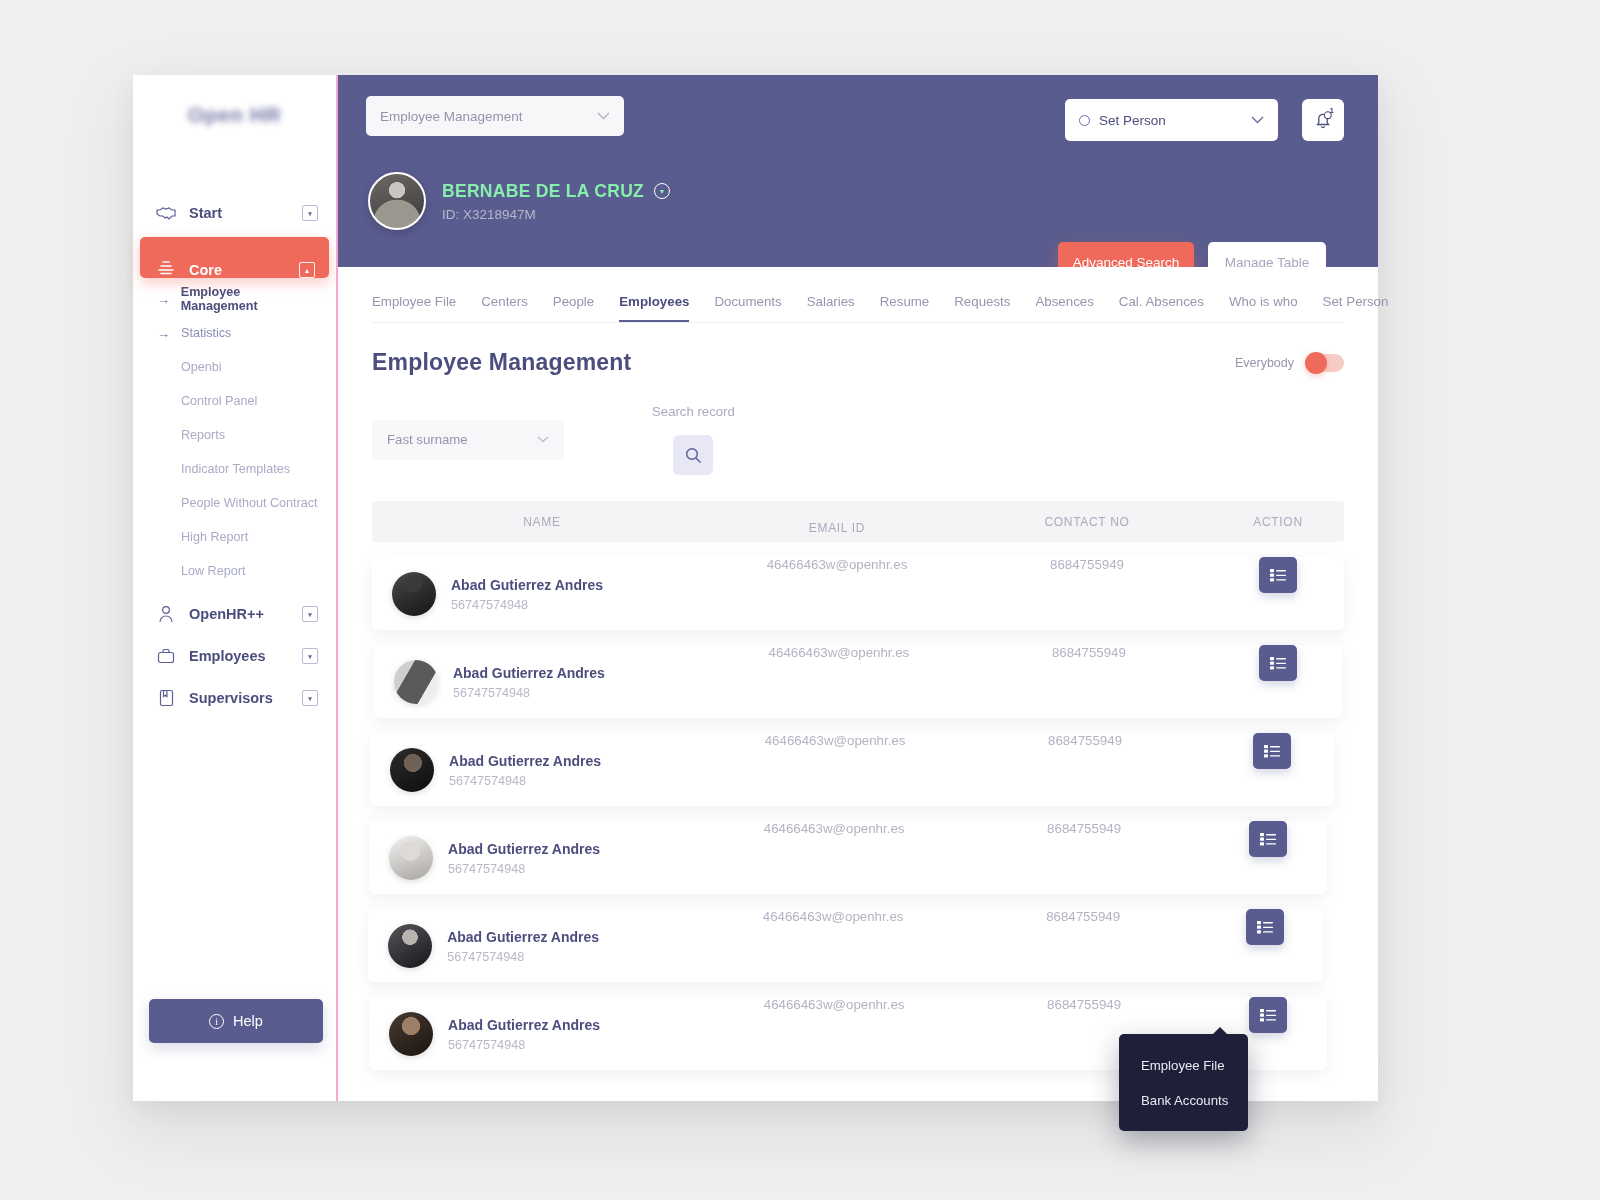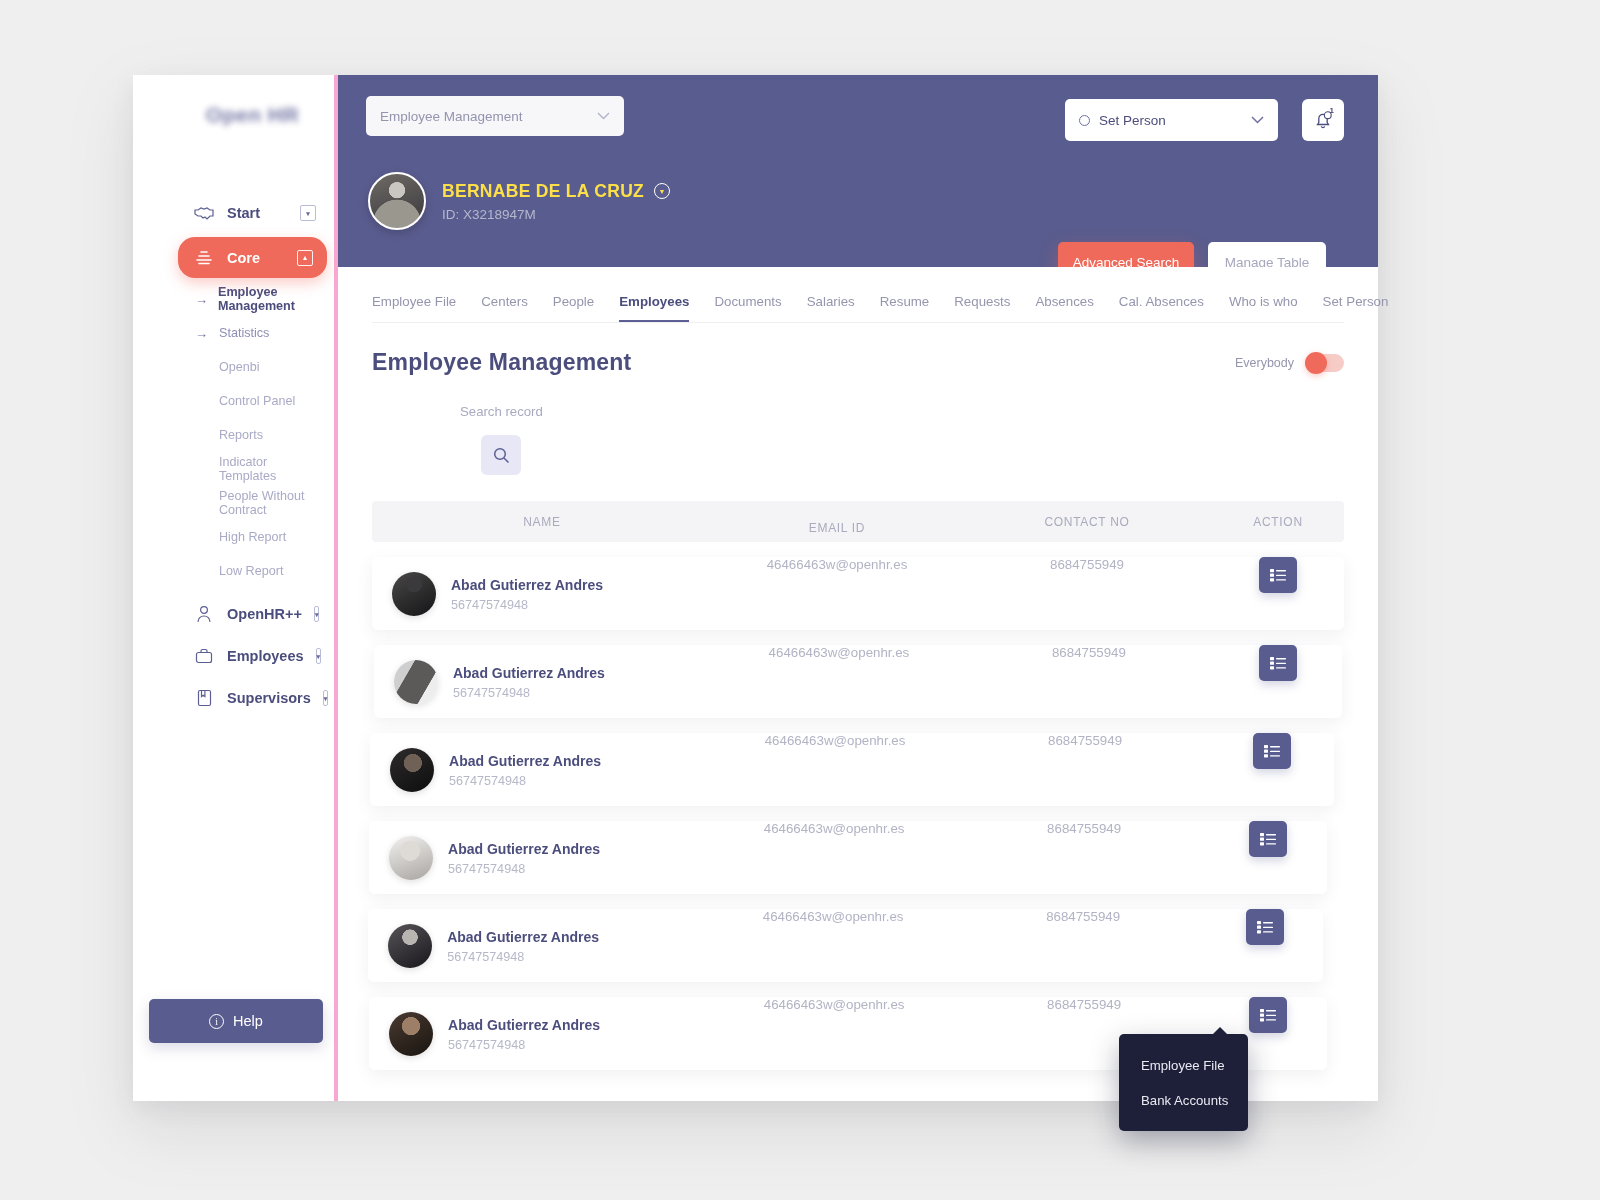--- a/index.html
+++ b/index.html
@@ -20,22 +20,21 @@
     box-shadow: 0 26px 60px rgba(120,120,130,0.18),
                 0 8px 20px rgba(120,120,130,0.10);
   }
 
   
   .sidebar {
     width: 205px;
     background: #ffffff;
     position: relative;
     flex: 0 0 205px;
-    border-right: 4px solid #f9a8d4;
-    padding-left: 38px;
+    border-right: 2px solid #f9a8d4;
   }
   .logo {
     margin-top: 28px;
     text-align: center;
     font-size: 21px;
     font-weight: bold;
     letter-spacing: 0.5px;
     color: #5c5f94;
     filter: blur(3.2px);
     opacity: 0.85;
@@ -63,25 +62,26 @@
   .nav-top .expander {
     width: 16px; height: 16px;
     border: 1px solid #b9bcd6;
     border-radius: 2px;
     display: flex; align-items: center; justify-content: center;
     font-size: 7px; color: #6a6d9c; line-height: 1;
   }
   .nav-top.active {
     background: #ef6a5a;
     color: #ffffff;
-    border-radius: 17px;
+    border-radius: 5px;
     margin: 4px 7px;
     height: 41px;
     padding: 0 14px 0 15px;
     box-shadow: 0 5px 14px rgba(239,106,90,0.34);
+    align-items: flex-end;
   }
   .nav-top.active .nav-ico { color: #ffffff; }
   .nav-top.active .expander { border-color: rgba(255,255,255,0.9); color: #ffffff; }
 
   .sub-item {
     display: flex; align-items: center;
     gap: 10px;
     padding: 0 18px 0 24px;
     height: 34px;
     font-size: 12.6px;
@@ -161,21 +161,21 @@
     width: 58px; height: 58px; border-radius: 50%;
     border: 2.5px solid #ffffff;
     background-image:
       radial-gradient(circle at 50% 30%, #c9c6c1 0 17%, transparent 18%),
       radial-gradient(circle at 50% 92%, #9a978f 0 42%, transparent 43%),
       linear-gradient(160deg,#6d6a66,#39373a);
     background-size: cover;
     box-shadow: 0 3px 10px rgba(0,0,0,0.18);
   }
   .person-name {
-    color: #fde047; font-size: 17.5px; font-weight: bold;
+    color: #86efac; font-size: 17.5px; font-weight: bold;
     letter-spacing: 0.3px;
     display: flex; align-items: center; gap: 10px;
   }
   .person-name .caret-circle {
     width: 16px; height: 16px; border: 1.4px solid #ffffff;
     border-radius: 50%; display: flex; align-items: center; justify-content: center;
     font-size: 7px; line-height: 1;
   }
   .person-id { color: #b6b7cd; font-size: 13.5px; margin-top: 5px; }
 
@@ -513,20 +513,28 @@
         <div class="page-title">Employee Management</div>
         <div class="toggle-wrap">
           <span class="toggle-lbl">Everybody</span>
           <span class="toggle">
             <span class="knob"></span>
           </span>
         </div>
       </div>
 
       <div class="filter-row">
+        <div class="surname-select">
+          <span>Fast surname</span>
+          <span class="chev">
+            <svg width="12" height="7" viewBox="0 0 12 7" fill="none" stroke="currentColor" stroke-width="1.2">
+                <path d="M1 1l5 4.5L11 1"></path>
+              </svg>
+          </span>
+        </div>
         <div class="search-box">
           <span class="search-placeholder">Search record</span>
           <span class="search-btn">
             <svg width="17" height="17" viewBox="0 0 17 17" fill="none" stroke="currentColor" stroke-width="1.5">
               <circle cx="7" cy="7" r="5.3"></circle>
                 <path d="M11 11l4.5 4.5"></path>
             </svg>
           </span>
         </div>
       </div>

